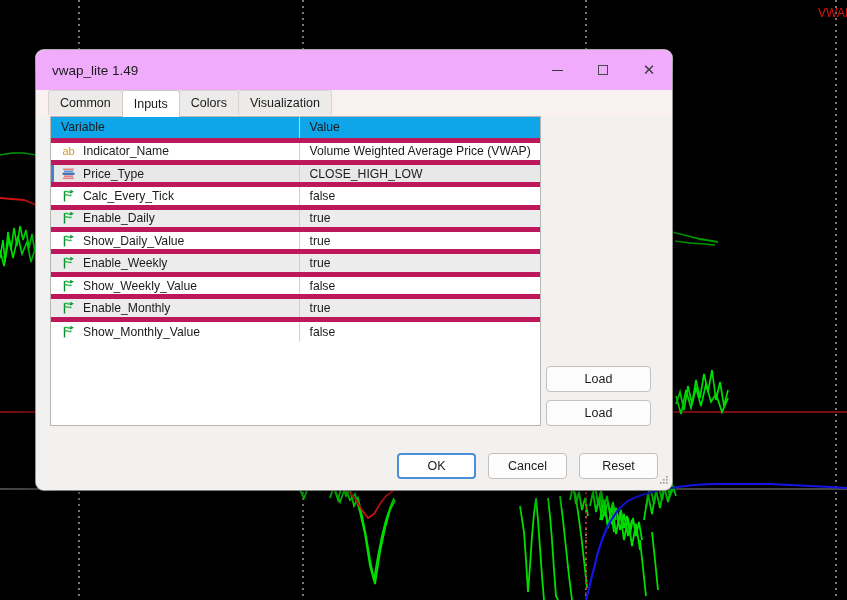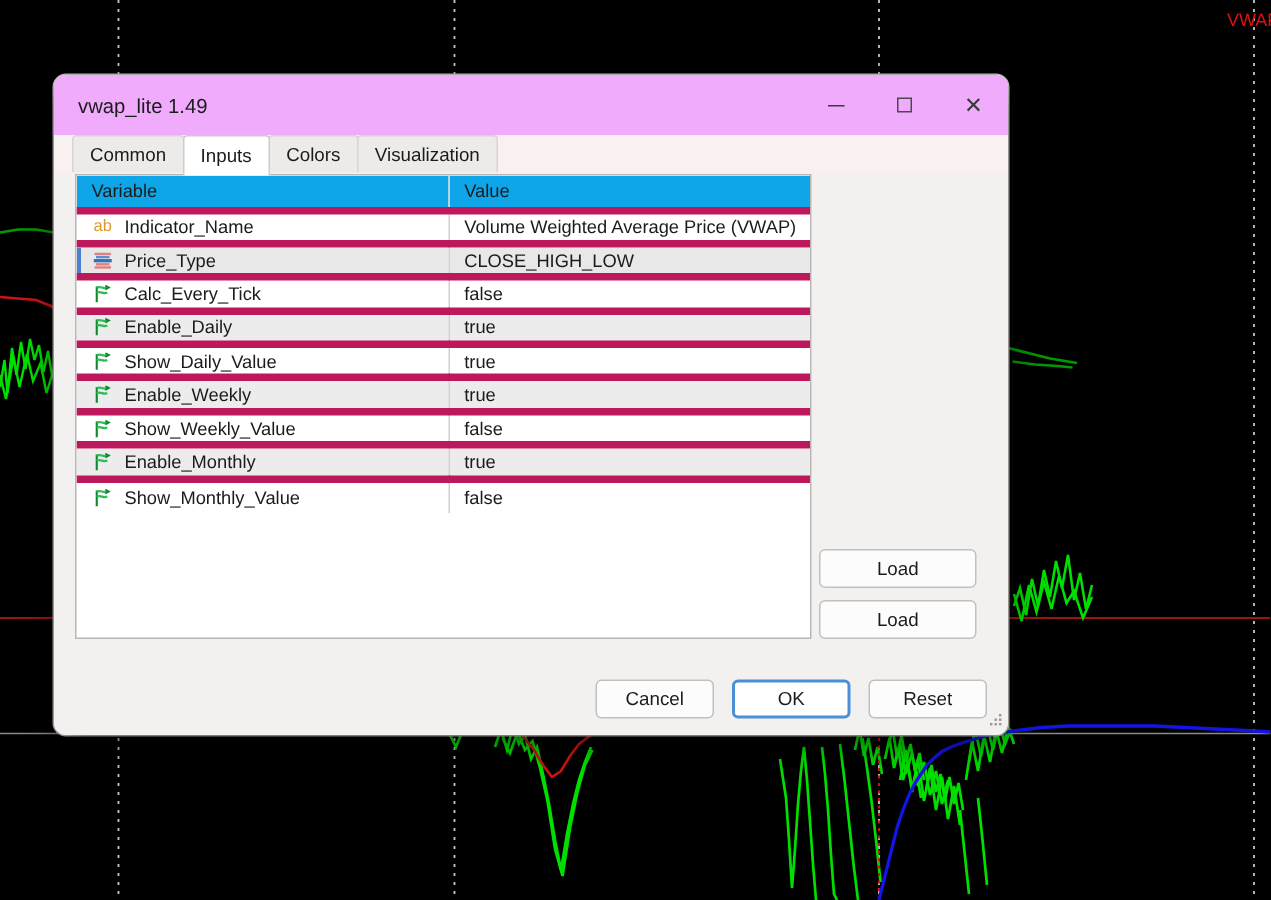--- a/index.html
+++ b/index.html
@@ -451,22 +451,22 @@
 
         </tbody>
       </table>
     </div>
 
     <div class="sidebtn" id="btn-load">Load</div>
     <div class="sidebtn" id="btn-save">Load</div>
   </div>
 
   <div id="footer">
+    <div class="fbtn primary">OK</div>
     <div class="fbtn">Cancel</div>
-    <div class="fbtn primary">OK</div>
     <div class="fbtn">Reset</div>
     <svg id="resize-grip" viewBox="0 0 12 12">
       <g fill="#9a9694">
         <rect x="9" y="1" width="1.6" height="1.6"></rect>
         <rect x="6" y="4" width="1.6" height="1.6"></rect>
           <rect x="9" y="4" width="1.6" height="1.6"></rect>
         <rect x="3" y="7" width="1.6" height="1.6"></rect>
           <rect x="6" y="7" width="1.6" height="1.6"></rect>
           <rect x="9" y="7" width="1.6" height="1.6"></rect>
       </g>

